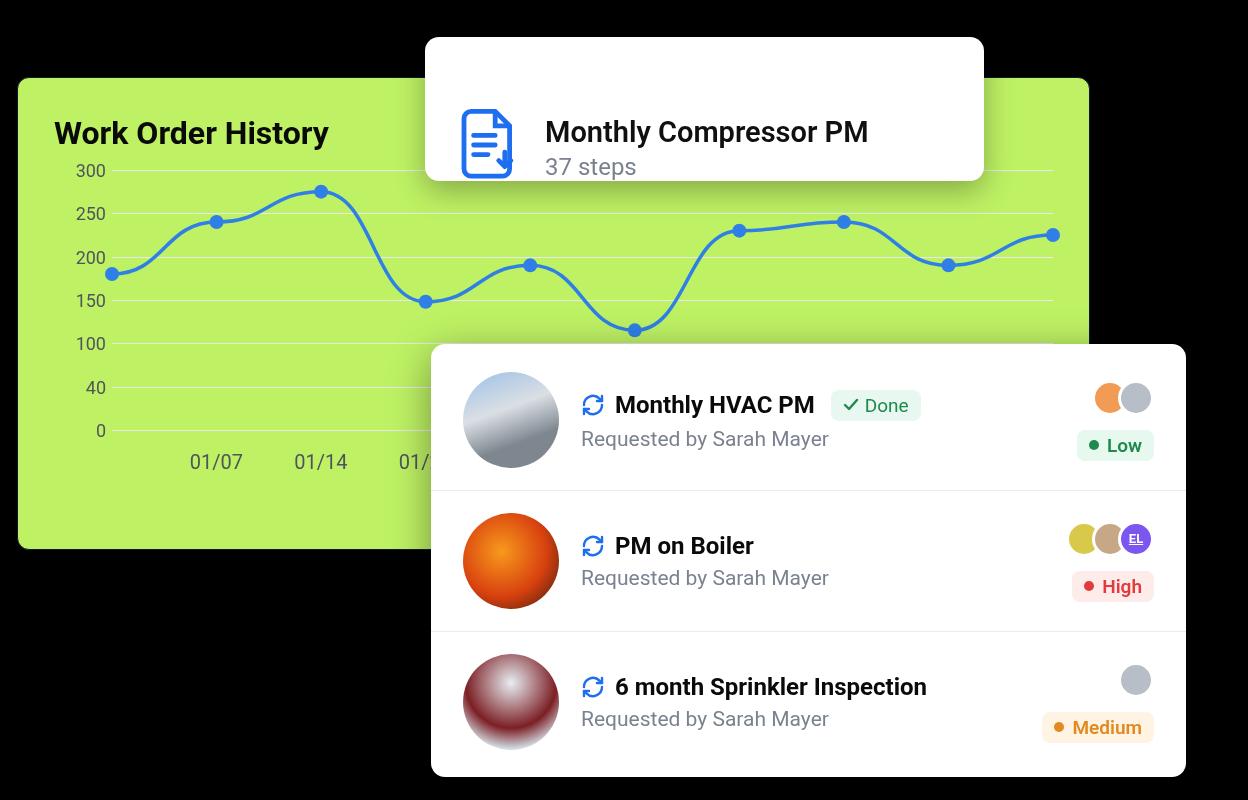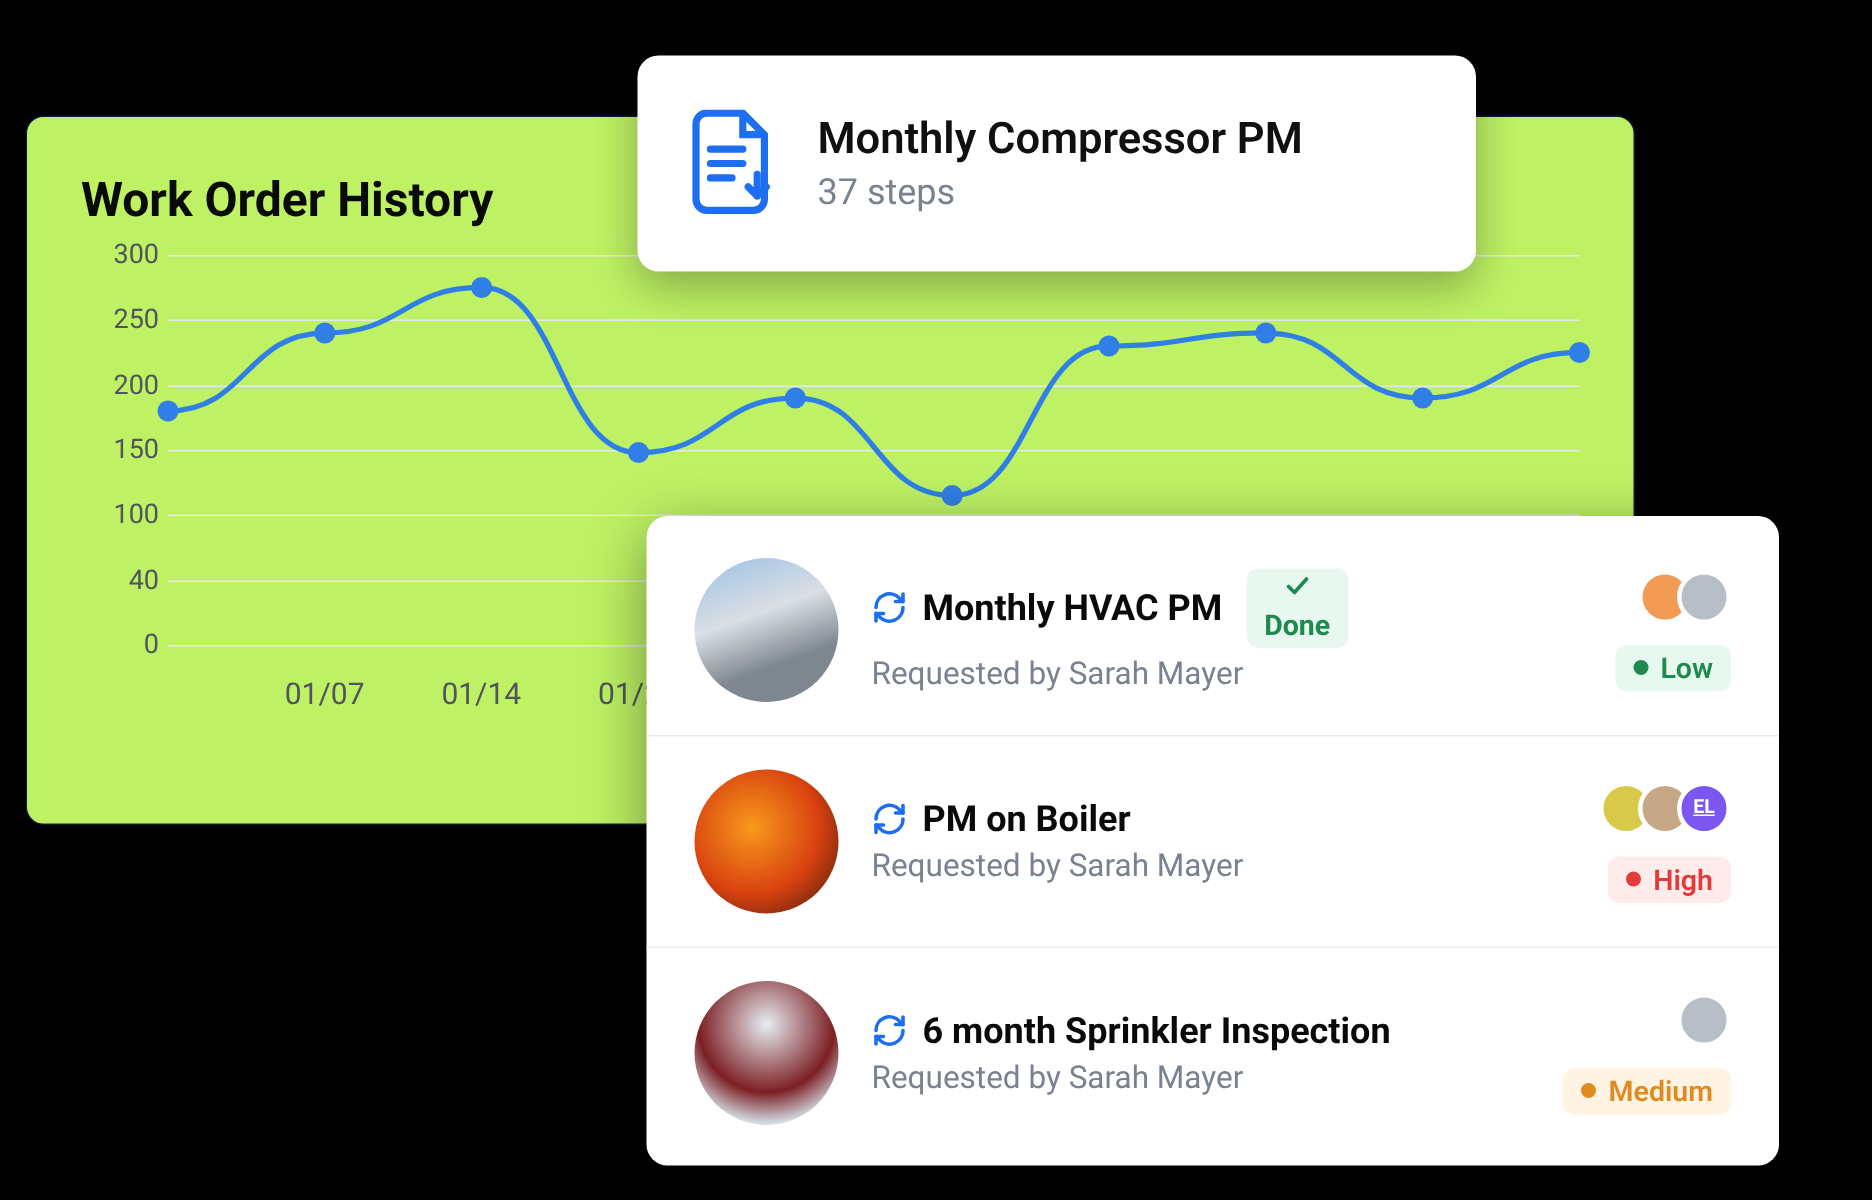--- a/index.html
+++ b/index.html
@@ -22,21 +22,21 @@
   .grid-line{position:absolute;left:0;right:0;height:1px;background:#e6e8ec;}
   .plot{position:absolute;left:58px;right:0;top:0;height:260px;}
   .plot svg{width:100%;height:100%;overflow:visible;}
   .x-axis{position:absolute;left:58px;right:0;top:280px;height:26px;}
   .x-tick{position:absolute;transform:translateX(-50%);font-size:20px;color:#50545c;}
 
   
   .card-procedure{
     position:absolute;left:425px;top:37px;width:559px;height:144px;
     background:#fff;border-radius:14px;box-shadow:0 10px 30px rgba(0,0,0,.3);
-    display:flex;align-items:center;gap:28px;padding:0 34px;
+    display:flex;align-items:flex-end;gap:28px;padding:0 34px;
   }
   .proc-icon svg{width:58px;height:72px;display:block;}
   .proc-title{font-size:29px;font-weight:600;color:#101010;}
   .proc-sub{font-size:24px;color:#7a8290;margin-top:4px;}
 
   
   .card-tasks{
     position:absolute;left:431px;top:344px;width:755px;height:433px;
     background:#fff;border-radius:14px;box-shadow:0 10px 40px rgba(0,0,0,.4);
     padding:6px 0;
@@ -56,21 +56,21 @@
   .thumb.sprinkler{background:radial-gradient(circle at 50% 30%,#e7eef3 0%,#7c1f24 55%,#d3dde4 80%);}
   .task-body{flex:1;min-width:0;}
   .task-top{display:flex;align-items:center;gap:10px;}
   .recur-icon svg{width:24px;height:24px;display:block;}
   .task-title{font-size:24px;font-weight:700;color:#0a0a0a;}
   .task-sub{font-size:21px;color:#7a8290;margin-top:6px;}
 
   .badge-done{
     display:inline-flex;align-items:center;gap:6px;
     background:#e8f7ef;color:#1f8a4d;border-radius:8px;
-    font-size:19px;font-weight:700;padding:4px 12px;margin-left:6px;flex-direction:column;
+    font-size:19px;font-weight:400;padding:4px 12px;margin-left:6px;
   }
   .badge-done svg{width:16px;height:16px;}
 
   .task-right{display:flex;flex-direction:column;align-items:flex-end;gap:14px;}
   .avatars{display:flex;}
   .av{width:36px;height:36px;border-radius:50%;background:#cfd4da;border:3px solid #fff;margin-left:-10px;display:flex;align-items:center;justify-content:center;font-size:13px;font-weight:700;color:#fff;text-decoration:underline;}
   .av:first-child{margin-left:0;}
   .av.orange{background:#f29b54;}
   .av.grey{background:#b7bec7;}
   .av.yellow{background:#d8c94a;}

